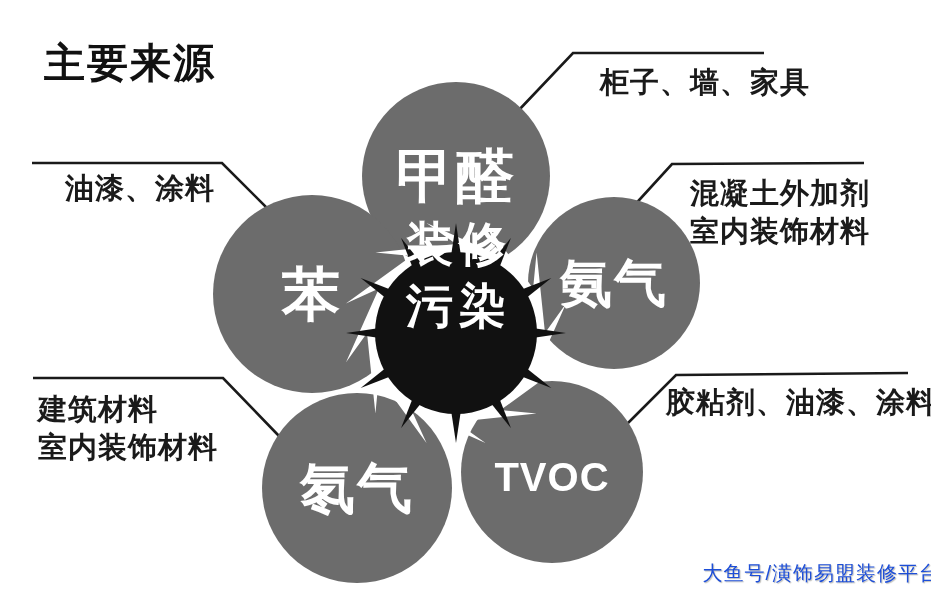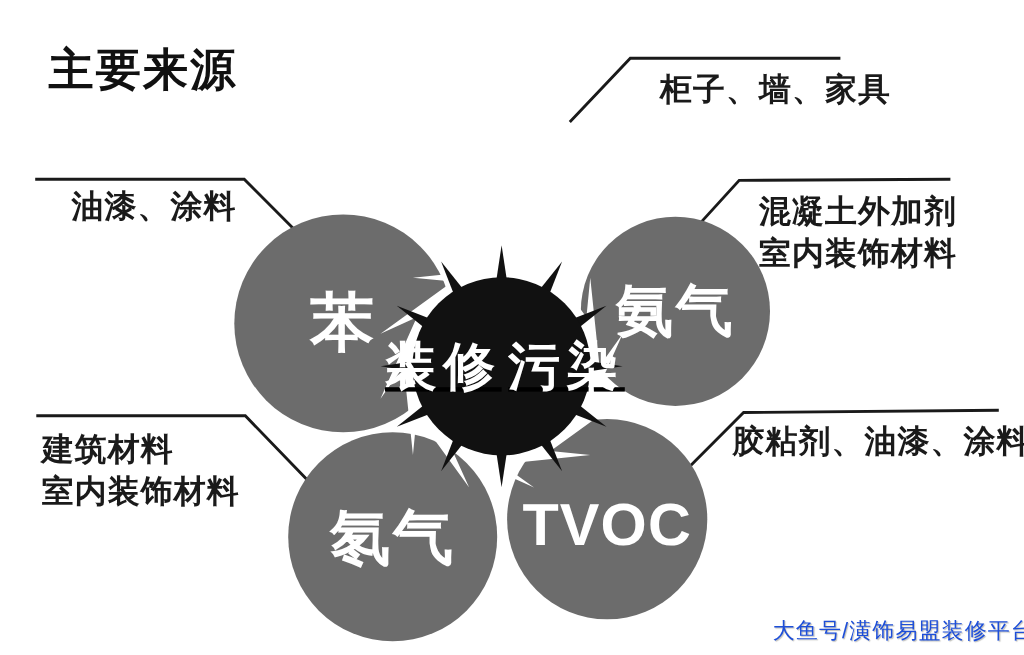--- a/index.html
+++ b/index.html
@@ -35,26 +35,26 @@
   }
   .n-formaldehyde{left:362px;top:82px;width:188px;height:188px;}
   .n-formaldehyde span{font-size:58px;}
   .n-benzene{left:213px;top:195px;width:198px;height:198px;}
   .n-benzene span{font-size:58px;}
   .n-ammonia{left:528px;top:197px;width:172px;height:172px;}
   .n-ammonia span{font-size:52px;}
   .n-radon{left:262px;top:393px;width:190px;height:190px;text-align:center;}
   .n-radon span{font-size:55px;}
   .n-tvoc{left:461px;top:381px;width:182px;height:182px;}
-  .n-tvoc span{font-size:54px;letter-spacing:1px;margin-top:10px;}
+  .n-tvoc span{font-size:40px;letter-spacing:1px;margin-top:10px;}
   svg.burst{position:absolute;left:336px;top:213px;z-index:3;}
   .center-text{
     position:absolute;left:336px;top:213px;width:240px;height:240px;
-    display:flex;flex-direction:row;align-items:center;justify-content:center;
-    z-index:4;pointer-events:none;text-decoration:underline;
+    display:flex;flex-direction:column;align-items:center;
+    z-index:4;pointer-events:none;
   }
   .center-text span{
     color:#fff;font-size:47px;font-weight:700;line-height:62px;
     letter-spacing:6px;text-indent:6px;
   }
   .srclabel{
     position:absolute;z-index:4;
     font-size:29px;font-weight:600;color:var(--line);
     letter-spacing:1px;white-space:nowrap;line-height:38px;
   }
@@ -78,20 +78,23 @@
   <div class="title">主要来源</div>
 
   <svg class="lines" width="931" height="595" viewBox="0 0 931 595">
     <polyline points="518,111 573,53 764,53" fill="none" stroke="#1a1a1a" stroke-width="2.6"></polyline>
     <polyline points="620,221 672,164 864,163" fill="none" stroke="#1a1a1a" stroke-width="2.6"></polyline>
     <polyline points="32,163 222,163 278,219" fill="none" stroke="#1a1a1a" stroke-width="2.6"></polyline>
     <polyline points="33,378 223,378 279,436" fill="none" stroke="#1a1a1a" stroke-width="2.6"></polyline>
     <polyline points="622,429 676,375 908,373" fill="none" stroke="#1a1a1a" stroke-width="2.6"></polyline>
   </svg>
 
+  <div class="node n-formaldehyde">
+    <span>甲醛</span>
+  </div>
   <div class="node n-benzene">
     <span>苯</span>
   </div>
   <div class="node n-ammonia">
     <span>氨气</span>
   </div>
   <div class="node n-radon">
     <span>氡气</span>
   </div>
   <div class="node n-tvoc">

